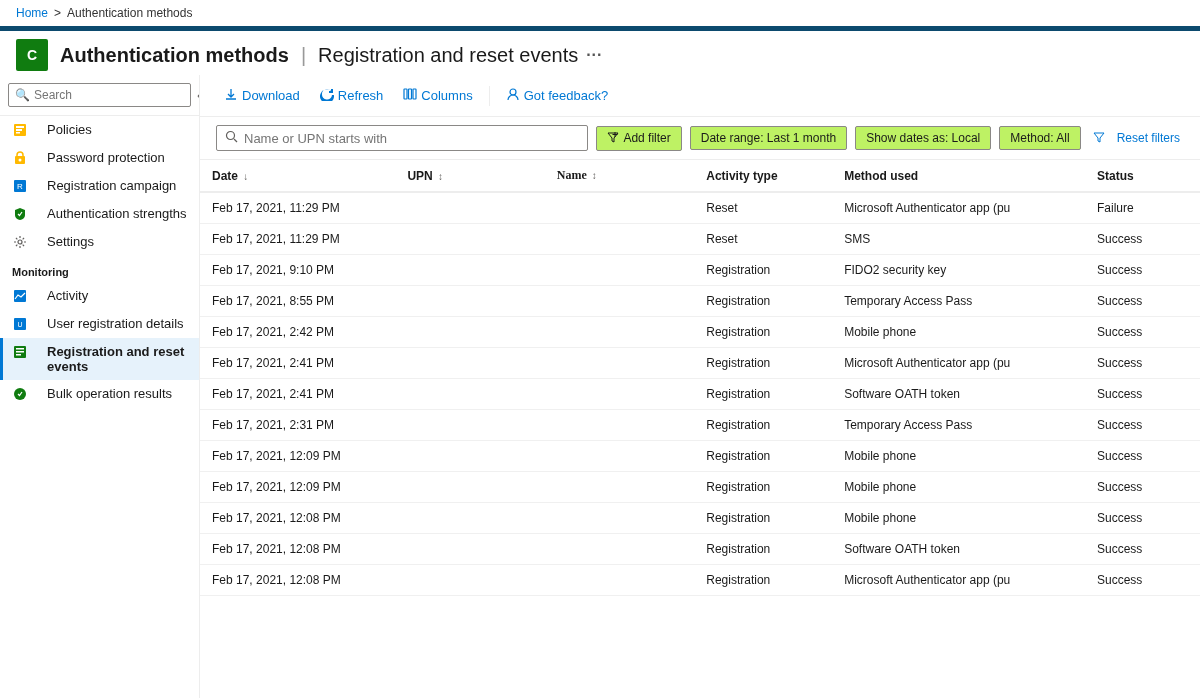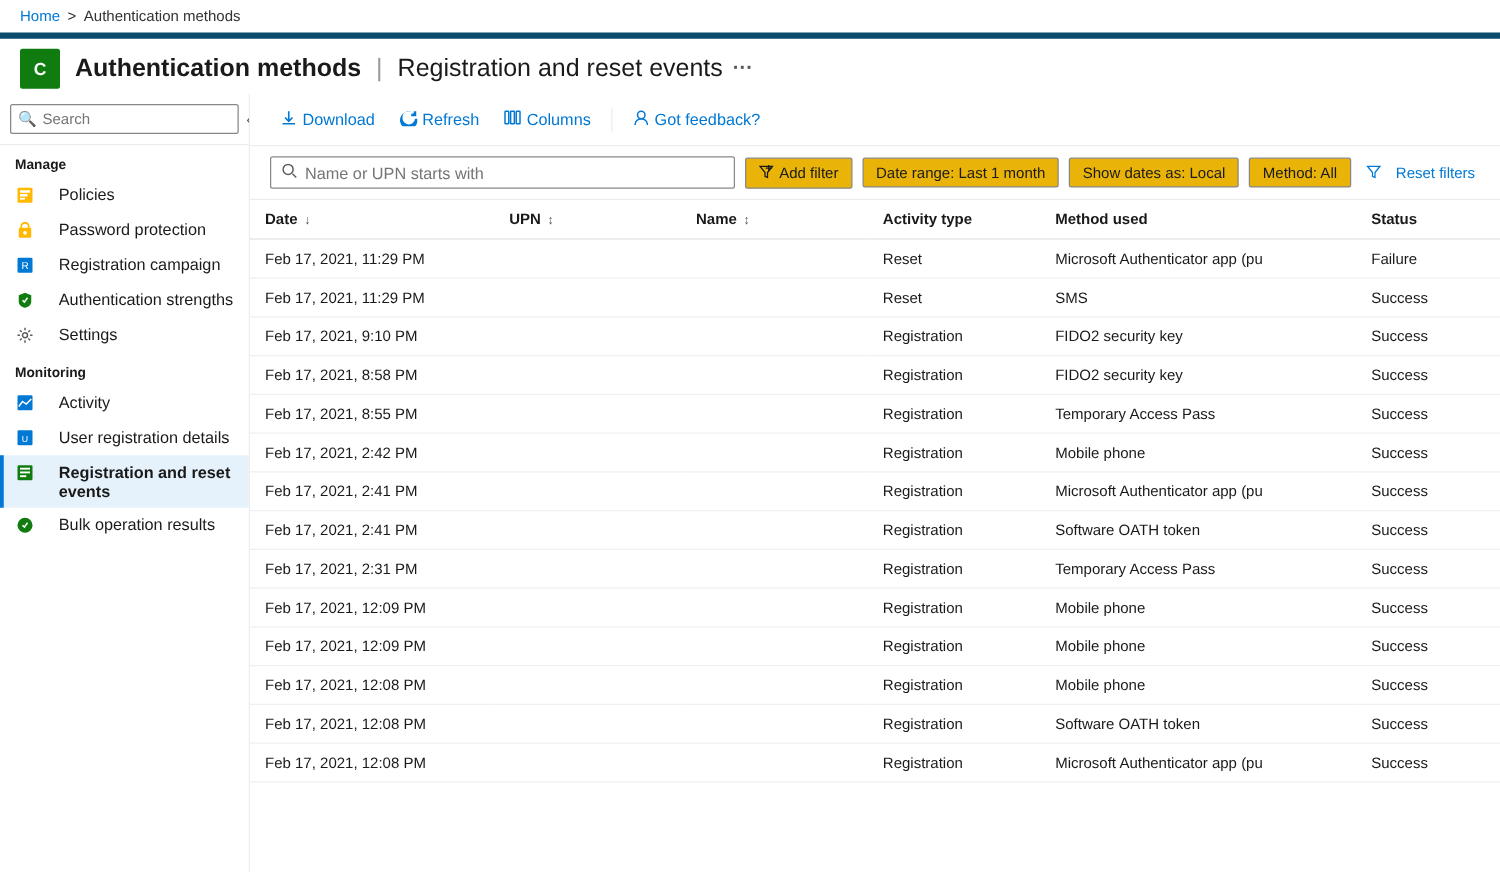--- a/index.html
+++ b/index.html
@@ -42,33 +42,33 @@
 
     
     .toolbar { display: flex; align-items: center; gap: 4px; padding: 8px 16px; border-bottom: 1px solid #ededed; }
     .toolbar-btn { display: flex; align-items: center; gap: 4px; padding: 4px 8px; cursor: pointer; border: none; background: transparent; font-size: 13px; color: #0078d4; border-radius: 2px; }
     .toolbar-sep { width: 1px; height: 20px; background: #ededed; margin: 0 4px; }
 
     
     .filter-bar { display: flex; align-items: center; gap: 8px; padding: 8px 16px; border-bottom: 1px solid #ededed; flex-wrap: wrap; }
     .filter-search { display: flex; align-items: center; border: 1px solid #8a8886; border-radius: 2px; padding: 4px 8px; gap: 6px; background: #fff; flex: 1; max-width: 400px; }
     .filter-search input { border: none; outline: none; font-size: 13px; flex: 1; color: #605e5c; }
-    .filter-chip { display: flex; align-items: center; gap: 4px; padding: 4px 10px; border: 1px solid #8a8886; border-radius: 2px; font-size: 12px; cursor: pointer; background: #eab308; color: #1a1a1a; }
+    .filter-chip { display: flex; align-items: center; gap: 4px; padding: 4px 10px; border: 1px solid #8a8886; border-radius: 2px; font-size: 12px; cursor: pointer; background: #bef264; color: #1a1a1a; }
     .reset-filters { display: flex; align-items: center; gap: 12px; color: #0078d4; font-size: 12px; cursor: pointer; padding: 4px; }
 
     
     .table-wrapper { flex: 1; overflow-y: auto; }
     table { width: 100%; border-collapse: collapse; }
     thead th { padding: 8px 12px; text-align: left; font-size: 12px; font-weight: 600; color: #1a1a1a; border-bottom: 2px solid #ededed; background: #fff; position: sticky; top: 0; white-space: nowrap; }
     tbody tr { border-bottom: 1px solid #f0f0f0; }
     tbody td { padding: 8px 12px; font-size: 12px; color: #1a1a1a; }
     .sort-icon { font-size: 10px; color: #605e5c; margin-left: 2px; }
     .col-date { width: 170px; }
     .col-upn { width: 130px; }
-    .col-name { width: 130px; }
+    .col-name { width: 130px; font-family: Liberation Serif, serif; }
     .col-activity { width: 120px; }
     .col-method { width: 220px; }
     .col-status { width: 100px; }
 
     
     .icon-policies { color: #FFB900; }
     .icon-password { color: #FFB900; }
     .icon-registration-campaign { color: #0078d4; }
     .icon-auth-strengths { color: #107c10; }
     .icon-settings { color: #605e5c; }
@@ -102,21 +102,20 @@
 
   <div class="sidebar">
     <div class="sidebar-search">
       <div class="sidebar-search-box">
         <span class="search-icon-small">🔍</span>
         <input type="text" placeholder="Search" style="">
         <span class="collapse-btn">«</span>
       </div>
     </div>
 
-    <div class="sidebar-section-label">Manage</div>
 
     <div class="sidebar-item">
       <div class="sidebar-item-icon icon-policies">
         <svg width="14" height="14" viewBox="0 0 14 14" fill="none">
             <rect x="1" y="1" width="12" height="12" rx="1" fill="#FFB900"></rect>
             <rect x="3" y="3" width="8" height="2" fill="white"></rect>
             <rect x="3" y="6" width="6" height="2" fill="white"></rect>
             <rect x="3" y="9" width="4" height="1.5" fill="white"></rect>
           </svg>
       </div>
@@ -325,28 +324,20 @@
   </tr>
             <tr>
     <td>Feb 17, 2021, 9:10 PM</td>
     <td></td>
     <td></td>
     <td>Registration</td>
     <td>FIDO2 security key</td>
     <td>Success</td>
   </tr>
             <tr>
-    <td>Feb 17, 2021, 8:58 PM</td>
-    <td></td>
-    <td></td>
-    <td>Registration</td>
-    <td>FIDO2 security key</td>
-    <td>Success</td>
-  </tr>
-            <tr>
     <td>Feb 17, 2021, 8:55 PM</td>
     <td></td>
     <td></td>
     <td>Registration</td>
     <td>Temporary Access Pass</td>
     <td>Success</td>
   </tr>
             <tr>
     <td>Feb 17, 2021, 2:42 PM</td>
     <td></td>

